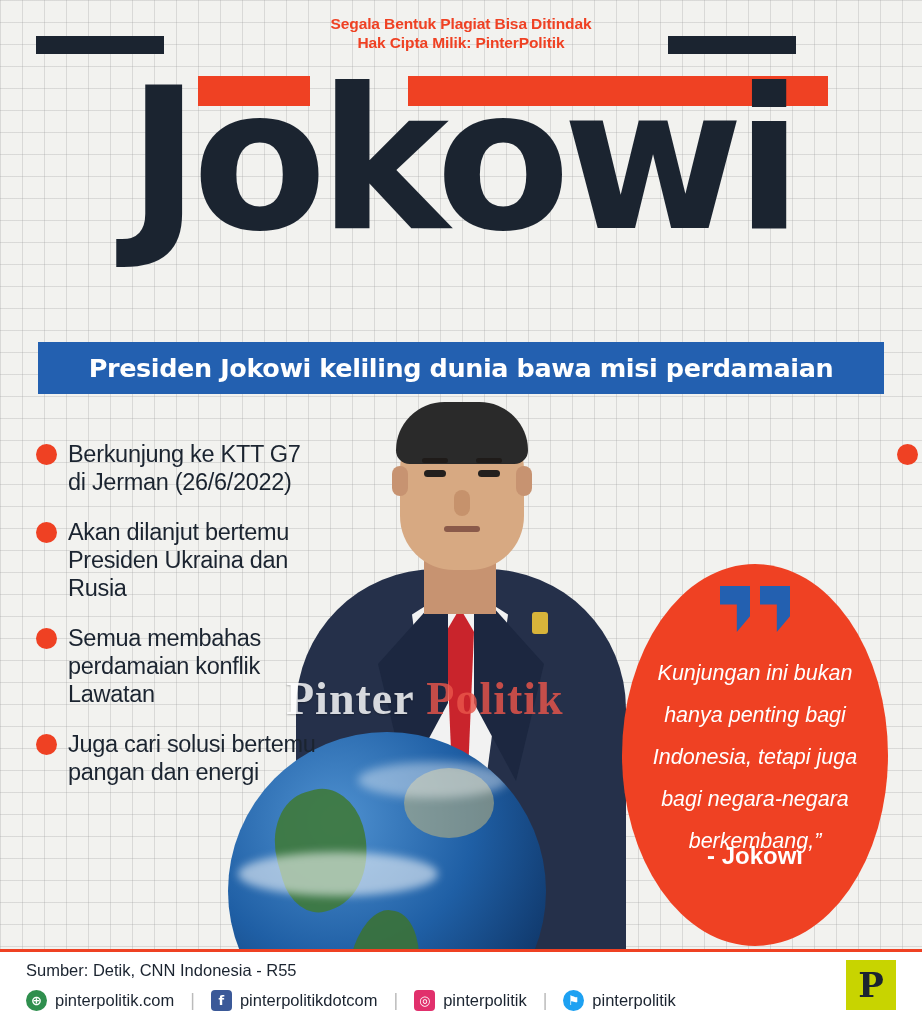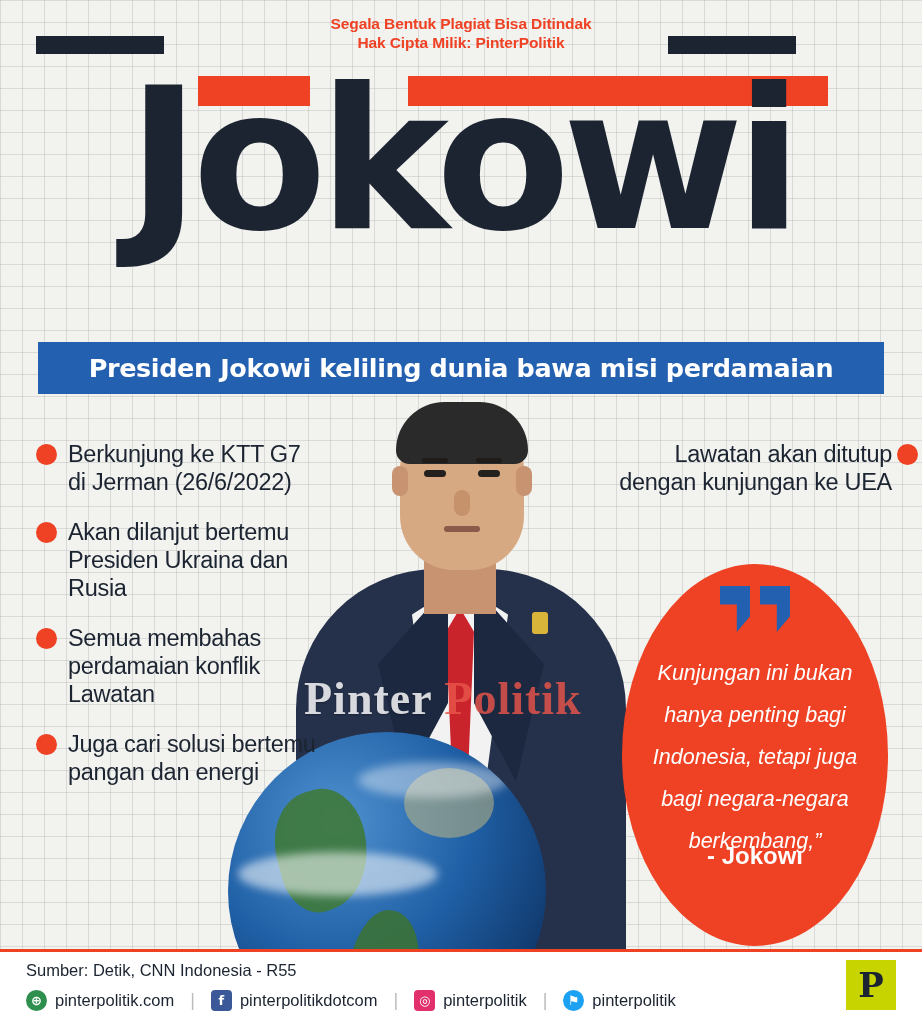--- a/index.html
+++ b/index.html
@@ -249,21 +249,20 @@
     position: absolute;
     top: 672px;
     left: 286px;
     z-index: 20;
     font-size: 46px;
     font-weight: bold;
     font-family: "Liberation Serif", serif;
     letter-spacing: 1px;
     opacity: 0.82;
     white-space: nowrap;
-    padding-left: 18px;
   }
   .watermark .wm-pinter { color: #ffffff; text-shadow: 0 1px 2px rgba(0,0,0,.35); }
   .watermark .wm-politik { color: #e9554a; }
 
   
   .bullets-left {
     position: absolute;
     left: 32px;
     top: 440px;
     width: 290px;
@@ -505,21 +504,20 @@
       <span>Semua membahas perdamaian konflik Lawatan</span>
     </div>
     <div class="bullet">
       <span class="dot"></span>
       <span>Juga cari solusi bertemu pangan dan energi</span>
     </div>
   </div>
 
   <div class="right-note">
     <span class="dot"></span>
-    <span>Lawatan akan ditutup dengan kunjungan ke UEA</span>
   </div>
 
   <div class="quote-bubble">
     <div class="quote-mark">
       <div class="qm"></div>
       <div class="qm"></div>
     </div>
     <div class="quote-text">Kunjungan ini bukan hanya penting bagi Indonesia, tetapi juga bagi negara-negara berkembang,”</div>
     <div class="quote-attrib">- Jokowi</div>
   </div>

